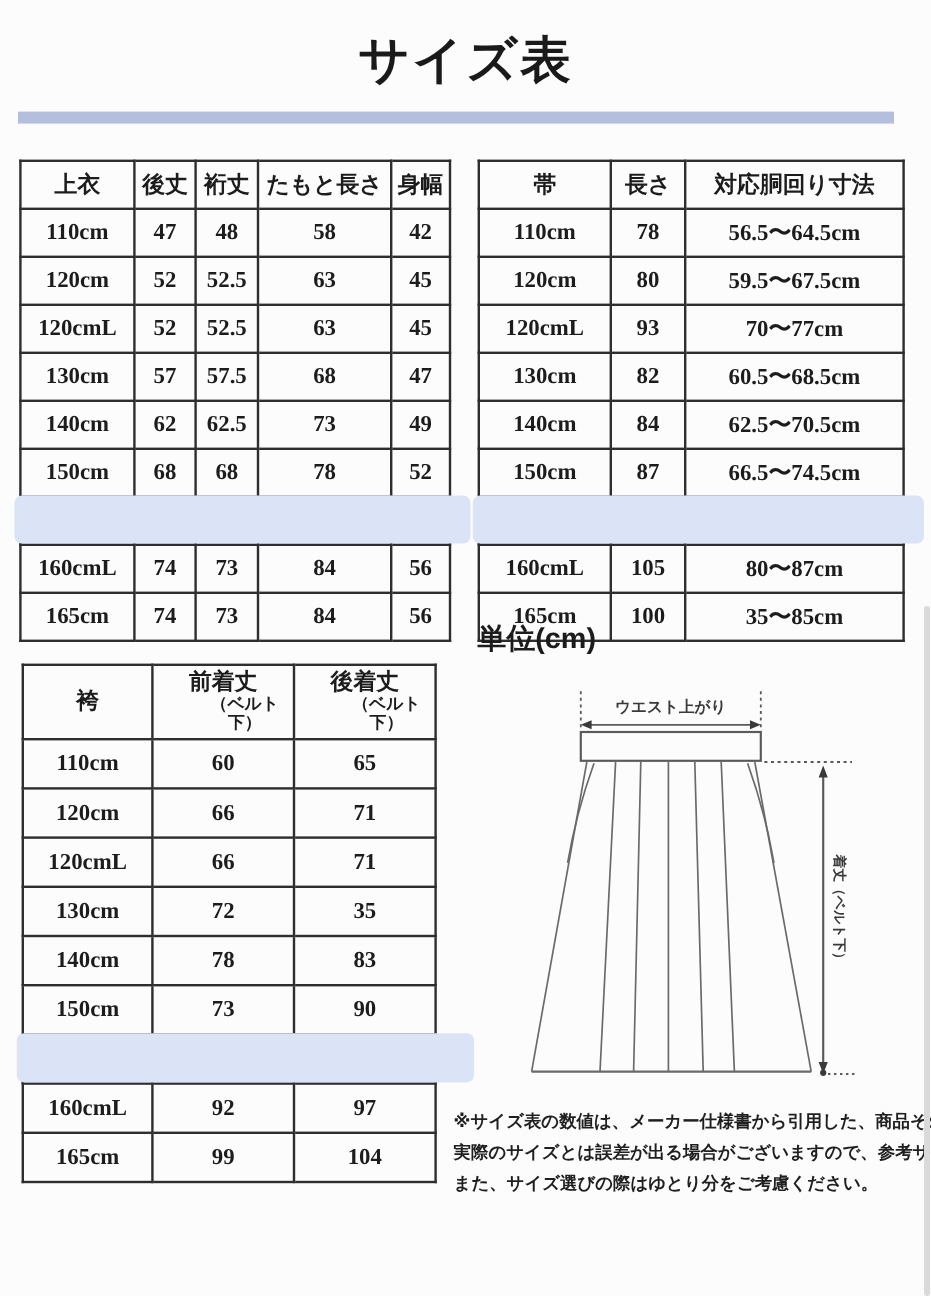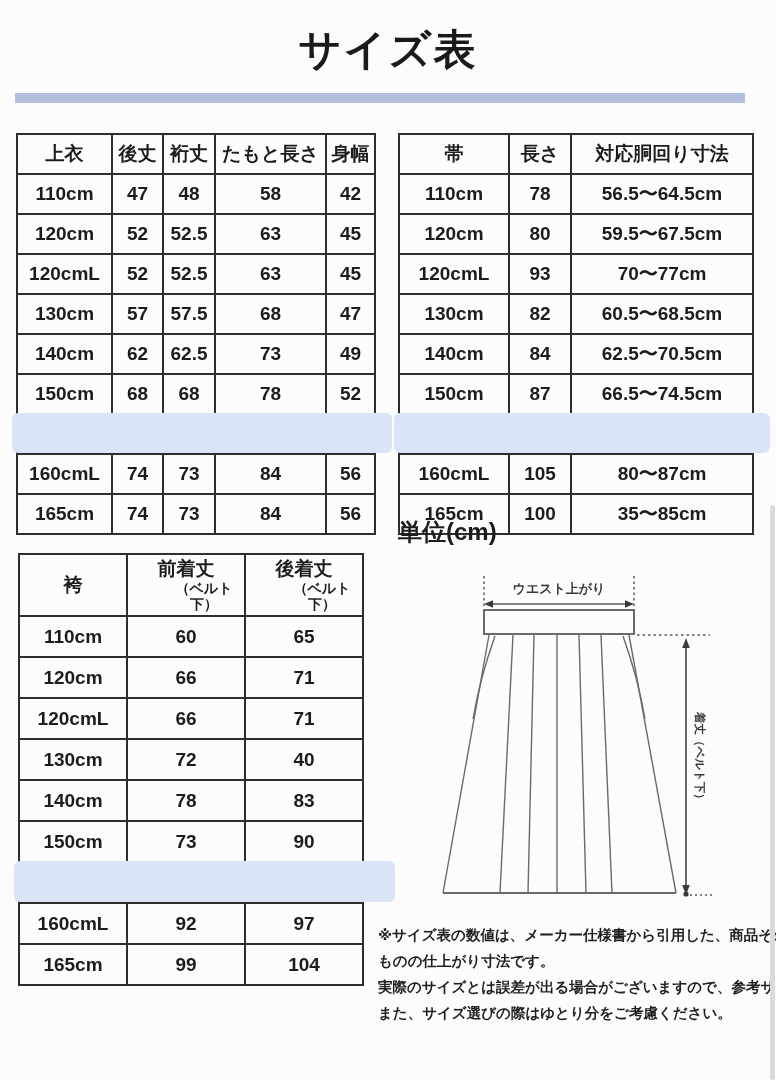--- a/index.html
+++ b/index.html
@@ -23,21 +23,21 @@
     background:#b4bfdd;
   }
 
   
   .table-wrap{position:absolute;}
   .table-wrap .hl-band{
     position:absolute;background:#dbe4f6;border-radius:6px;
     left:-4px;right:-16px;top:0;height:38px;
   }
   .wrap-hakama .hl-band{right:-31px;}
-  table{border-collapse:collapse;table-layout:fixed;background:transparent;}
+  table{border-collapse:collapse;table-layout:fixed;background:transparent;font-family:Liberation Serif, serif;}
   th,td{
     border:2px solid #2e2e2e;text-align:center;vertical-align:middle;
     padding:0;font-weight:600;color:#1c1c1c;background:transparent;
   }
   th{font-size:19px;}
   td{font-size:19px;}
   .wrap-jacket th,.wrap-jacket td{height:38px;}
   .wrap-obi th,.wrap-obi td{height:38px;}
   .wrap-hakama th{height:60px;}
   .wrap-hakama td{height:39px;}
@@ -273,21 +273,21 @@
             <td>71</td>
           </tr>
           <tr>
             <td>120cmL</td>
             <td>66</td>
             <td>71</td>
           </tr>
           <tr>
             <td>130cm</td>
             <td>72</td>
-            <td>40</td>
+            <td>35</td>
           </tr>
           <tr>
             <td>140cm</td>
             <td>78</td>
             <td>83</td>
           </tr>
           <tr>
             <td>150cm</td>
             <td>73</td>
             <td>90</td>
@@ -343,19 +343,18 @@
         <path d="M495,636 Q480,678 473,719"></path>
         <path d="M623,636 Q638,678 645,719"></path>
       </g>
     </g>
   </svg>
   <div class="waist-label">ウエスト上がり</div>
   <div class="length-label">着丈（ベルト下）</div>
 
   <div class="notes">
     <div class="note-line">※サイズ表の数値は、メーカー仕様書から引用した、商品その</div>
-    <div class="note-line">ものの仕上がり寸法です。</div>
     <div class="note-line">実際のサイズとは誤差が出る場合がございますので、参考サイズ</div>
     <div class="note-line">また、サイズ選びの際はゆとり分をご考慮ください。</div>
   </div>
 
   <div class="scrollbar"></div>
 </div>
 
 </body></html>

